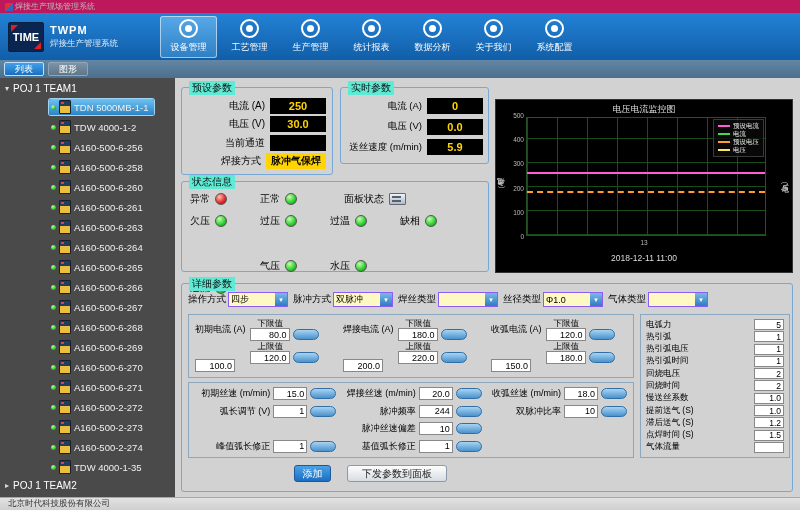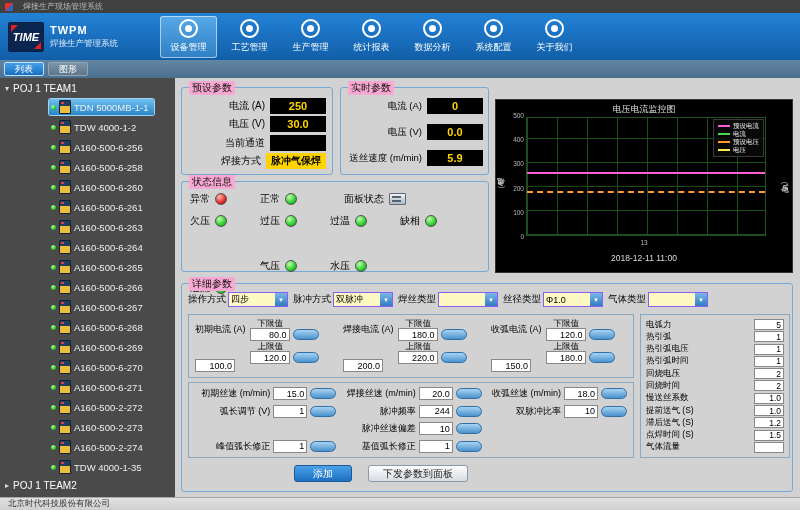--- a/index.html
+++ b/index.html
@@ -1,27 +1,27 @@
 <!DOCTYPE html>
 <html><head>
 <meta charset="utf-8">
 <style>
   * { margin:0; padding:0; box-sizing:border-box; }
   html,body { width:800px; height:510px; }
   body { font-family:"Liberation Sans","DejaVu Sans",sans-serif; font-size:10px; background:#777; }
   .window { width:800px; height:510px; display:flex; flex-direction:column; overflow:hidden; background:#d2d2d2; }
 
   
-  .titlebar { height:13px; background:#404040; color:#b9b9b9; display:flex; align-items:center; gap:10px; padding:0 5px; font-size:8px; flex:0 0 auto; }
+  .titlebar { height:13px; background:#be185d; color:#b9b9b9; display:flex; align-items:center; gap:2px; padding:0 5px; font-size:8px; flex:0 0 auto; }
   .titlebar-icon { width:8px; height:8px; background:linear-gradient(135deg,#e03030 0 50%,#2f66c0 50% 100%); border-radius:1px; flex:0 0 auto; }
 
   
   .header { height:47px; background:linear-gradient(180deg,#2382d6,#115ea8); display:flex; align-items:center; padding:0 8px; flex:0 0 auto; }
   .brand { display:flex; align-items:center; gap:6px; width:148px; flex:0 0 auto; }
-  .logo { width:36px; height:30px; background:#0a2550; color:#fff; font-weight:bold; font-size:11px; font-style:italic; display:flex; align-items:center; justify-content:center; border-radius:2px; position:relative; border:1px solid #07203f;text-align:right; }
+  .logo { width:36px; height:30px; background:#0a2550; color:#fff; font-weight:bold; font-size:11px; display:flex; align-items:center; justify-content:center; border-radius:2px; position:relative; border:1px solid #07203f;text-align:right; }
   .logo::before { content:""; position:absolute; left:2px; top:2px; border-left:7px solid #e02020; border-bottom:7px solid transparent; }
   .logo::after { content:""; position:absolute; right:2px; bottom:2px; border-right:7px solid #e02020; border-top:7px solid transparent; }
   .app-code { color:#fff; font-size:11px; font-weight:bold; letter-spacing:1px; }
   .app-name { color:#d8e8f8; font-size:8.5px; margin-top:2px; }
   .nav { display:flex; gap:4px; margin-left:4px; }
   .nav-item { width:57px; height:42px; display:flex; flex-direction:column; align-items:center; justify-content:center; gap:3px; border-radius:3px; cursor:pointer; }
   .nav-item.active { background:linear-gradient(180deg,#57a9e8,#2e7fc4); box-shadow:inset 0 0 0 1px rgba(255,255,255,.55); }
   .nav-icon { width:19px; height:19px; border:2px solid #fff; border-radius:50%; position:relative; }
   .nav-icon::after { content:""; position:absolute; inset:4px; background:#fff; border-radius:50%; }
   .nav-label { color:#fff; font-size:9px; white-space:nowrap; }
@@ -41,24 +41,24 @@
   .dev-inner { display:flex; align-items:center; gap:3px; padding:1px 6px 1px 2px; border-radius:2px; }
   .dev-row.selected .dev-inner { background:linear-gradient(180deg,#6fc1ef,#2a84c6); box-shadow:0 0 0 1px #9fd4f5; }
   .led-dot { width:5px; height:5px; border-radius:50%; background:radial-gradient(circle at 35% 30%,#b4ff9e,#2ecc2e 60%,#0a7a0a); flex:0 0 auto; }
   .dev-icon { width:12px; height:14px; border-radius:1px; background:linear-gradient(180deg,#203c5e 0 38%,#ecbe3e 38% 100%); border:1px solid #17202c; position:relative; flex:0 0 auto; }
   .dev-icon::after { content:""; position:absolute; left:1px; top:1px; width:3px; height:2px; background:#e04040; }
   .dev-label { color:#f0f0f0; font-size:9.5px; white-space:nowrap; }
 
   
   .main { flex:1; position:relative; background:#d2d2d2; overflow:hidden; }
   .gbox { position:absolute; border:1px solid #74a9d8; border-radius:3px; }
-  .gtitle { position:absolute; top:-7px; left:7px; background:#f9a8d4; padding:0 3px; font-size:10px; color:#111; }
+  .gtitle { position:absolute; top:-7px; left:7px; background:#5eead4; padding:0 3px; font-size:10px; color:#111; }
 
   .preset { left:6px; top:9px; width:152px; height:88px; padding:10px 6px 5px; display:flex; flex-direction:column; justify-content:space-between; }
-  .realtime { left:165px; top:9px; width:149px; height:88px; padding:10px 5px 8px; display:flex; flex-direction:column; justify-content:space-between; }
+  .realtime { left:165px; top:9px; width:149px; height:77px; padding:10px 5px 8px; display:flex; flex-direction:column; justify-content:space-between; }
   .realtime .plbl { font-size:9.5px; }
   .prow { display:flex; align-items:center; justify-content:flex-end; gap:5px; }
   .plbl { font-size:10px; color:#000; white-space:nowrap; }
   .disp { width:56px; height:16px; background:#000; color:#ffd400; font-weight:bold; font-size:11px; display:flex; align-items:center; justify-content:center; }
   .mode { height:16px; background:#ffd400; color:#000; font-weight:bold; font-size:10px; display:flex; align-items:center; padding:0 5px; }
 
   .statusbox { left:6px; top:103px; width:308px; height:91px; padding:10px 8px 0; }
   .st-row { display:flex; align-items:center; margin-bottom:8px; }
   .st-cell { display:flex; align-items:center; gap:5px; width:70px; font-size:10px; }
   .st-cell.wide { width:auto; margin-left:14px; }
@@ -112,21 +112,21 @@
   .pcell { display:flex; align-items:center; justify-content:flex-end; gap:3px; }
   .pg-lbl { font-size:9px; text-align:right; white-space:nowrap; }
   .pcell .vbox { width:34px; flex:0 0 auto; }
 
   .side-box { position:absolute; left:458px; top:30px; width:150px; height:144px; border:1px solid #8aa8c0; padding:4px 5px; display:flex; flex-direction:column; justify-content:space-between; }
   .side-row { display:flex; align-items:center; justify-content:space-between; height:11px; }
   .side-lbl { font-size:8.5px; white-space:nowrap; }
   .side-val { width:30px; height:11px; background:#fff; border:1px solid #888; font-size:8.5px; display:flex; align-items:center; justify-content:flex-end; padding-right:2px; flex:0 0 auto; }
 
   .btn-row { position:absolute; left:112px; top:181px; display:flex; gap:16px; }
-  .btn-add { width:58px; height:17px; background:linear-gradient(#4aa2e6,#1c6fc0); color:#fff; border:1px solid #1a5a9a; border-radius:3px; font-size:10px; font-family:Liberation Mono, monospace; cursor:pointer; }
+  .btn-add { width:37px; height:17px; background:linear-gradient(#4aa2e6,#1c6fc0); color:#fff; border:1px solid #1a5a9a; border-radius:3px; font-size:10px; font-family:Liberation Mono, monospace; cursor:pointer; }
   .btn-send { width:100px; height:17px; background:linear-gradient(#fdfdfd,#d8dde2); color:#222; border:1px solid #8a9aaa; border-radius:3px; font-size:10px; font-family:inherit; cursor:pointer; }
 
   .statusbar { height:13px; background:linear-gradient(#e2e2e2,#cfcfcf); border-top:1px solid #a8a8a8; display:flex; align-items:center; padding:0 8px; font-size:8.5px; color:#333; flex:0 0 auto; }
 </style>
 </head>
 <body>
 
 <div class="window">
 
   <div class="titlebar">
@@ -158,25 +158,25 @@
         <div class="nav-item">
           <span class="nav-icon"></span>
           <span class="nav-label">统计报表</span>
         </div>
         <div class="nav-item">
           <span class="nav-icon"></span>
           <span class="nav-label">数据分析</span>
         </div>
         <div class="nav-item">
           <span class="nav-icon"></span>
-          <span class="nav-label">系统配置</span>
+          <span class="nav-label">关于我们</span>
         </div>
         <div class="nav-item">
           <span class="nav-icon"></span>
-          <span class="nav-label">关于我们</span>
+          <span class="nav-label">系统配置</span>
         </div>
     </div>
   </div>
 
   <div class="toolbar">
     <button class="tb-btn active">列表</button>
     <button class="tb-btn">图形</button>
   </div>
 
   <div class="content">

